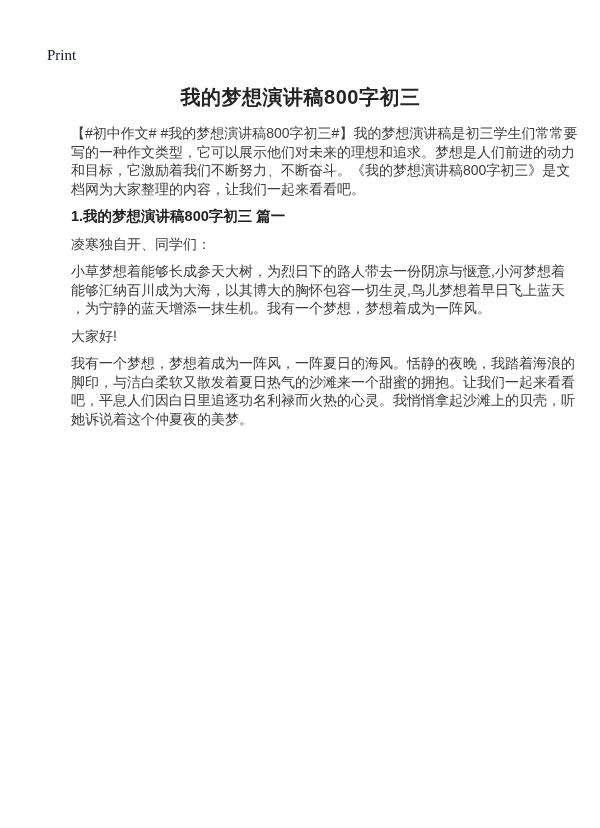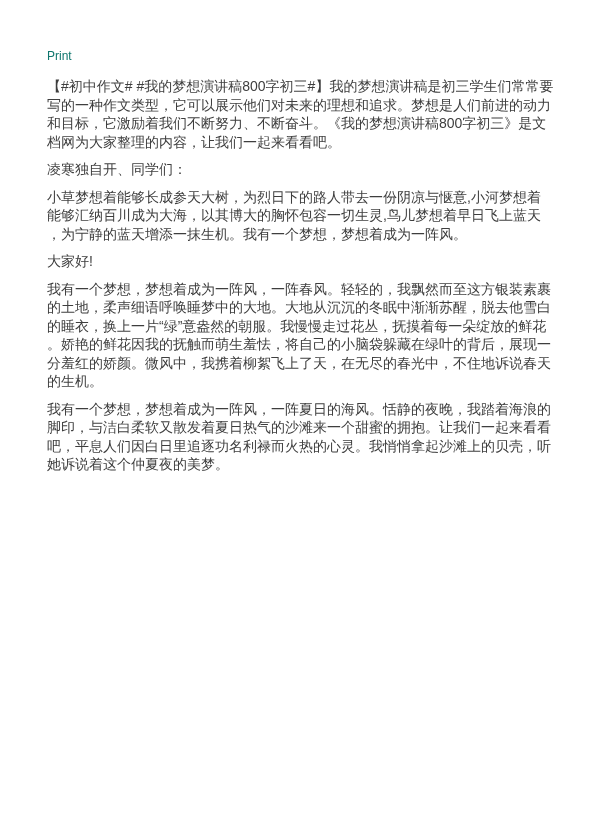--- a/index.html
+++ b/index.html
@@ -15,24 +15,24 @@
   }
   .page {
     box-sizing: border-box;
     width: 600px;
     height: 828px;
     padding: 46px 46px 0 47px;
     background: #ffffff;
   }
   .print-link {
     display: inline-block;
-    font-family: Liberation Sans, sans-serif;
-    font-size: 12px;
+    font-family: Liberation Serif, serif;
+    font-size: 15px;
     line-height: 16px;
-    color: #0f766e;
+    color: #0f172a;
     text-decoration: none;
     cursor: pointer;
   }
   h1.doc-title {
     margin: 20px 0 0 0;
     text-align: center;
     font-size: 20px;
     line-height: 27px;
     font-weight: bold;
     color: #242424;
@@ -40,52 +40,54 @@
   }
   .content {
     margin-top: 13px;
     width: 507px;
     font-size: 14px;
     line-height: 18.5px;
     color: #3e3e3e;
     text-align: left;
     word-break: break-all;
     line-break: anywhere;
+    margin-left: 24px;
   }
   .content p {
     margin: 0 0 9px 0;
   }
   h2.section-heading {
     margin: 0 0 9px 0;
     font-size: 14.5px;
     line-height: 18.5px;
     font-weight: bold;
     color: #222222;
     word-break: break-all;
   }
 </style>
 </head>
 <body>
 
 <div class="page">
 
   <a class="print-link">Print</a>
 
+  <h1 class="doc-title">我的梦想演讲稿800字初三</h1>
 
   <div class="content">
 
     <p>【#初中作文# #我的梦想演讲稿800字初三#】我的梦想演讲稿是初三学生们常常要写的一种作文类型，它可以展示他们对未来的理想和追求。梦想是人们前进的动力和目标，它激励着我们不断努力、不断奋斗。《我的梦想演讲稿800字初三》是文档网为大家整理的内容，让我们一起来看看吧。</p>
 
+    <h2 class="section-heading">1.我的梦想演讲稿800字初三 篇一</h2>
 
     <p>凌寒独自开、同学们：</p>
 
     <p>小草梦想着能够长成参天大树，为烈日下的路人带去一份阴凉与惬意,小河梦想着能够汇纳百川成为大海，以其博大的胸怀包容一切生灵,鸟儿梦想着早日飞上蓝天，为宁静的蓝天增添一抹生机。我有一个梦想，梦想着成为一阵风。</p>
 
     <p>大家好!</p>
 
-    <p>我有一个梦想，梦想着成为一阵风，一阵春风。轻轻的，我飘然而至这方银装素裹的土地，柔声细语呼唤睡梦中的大地。大地从沉沉的冬眠中渐渐苏醒，脱去他雪白的睡衣，换上一片“绿”意盎然的朝服。我慢慢走过花丛，抚摸着每一朵绽放的鲜花。娇艳的鲜花因我的抚触而萌生羞怯，将自己的小脑袋躲藏在绿叶的背后，展现一分羞红的娇颜。微风中，我携着柳絮飞上了天，在无尽的春光中，不住地诉说春天的生机。</p>
 
     <p>我有一个梦想，梦想着成为一阵风，一阵夏日的海风。恬静的夜晚，我踏着海浪的脚印，与洁白柔软又散发着夏日热气的沙滩来一个甜蜜的拥抱。让我们一起来看看吧，平息人们因白日里追逐功名利禄而火热的心灵。我悄悄拿起沙滩上的贝壳，听她诉说着这个仲夏夜的美梦。</p>
 
 
 
   </div>
 </div>
 
 </body></html>

